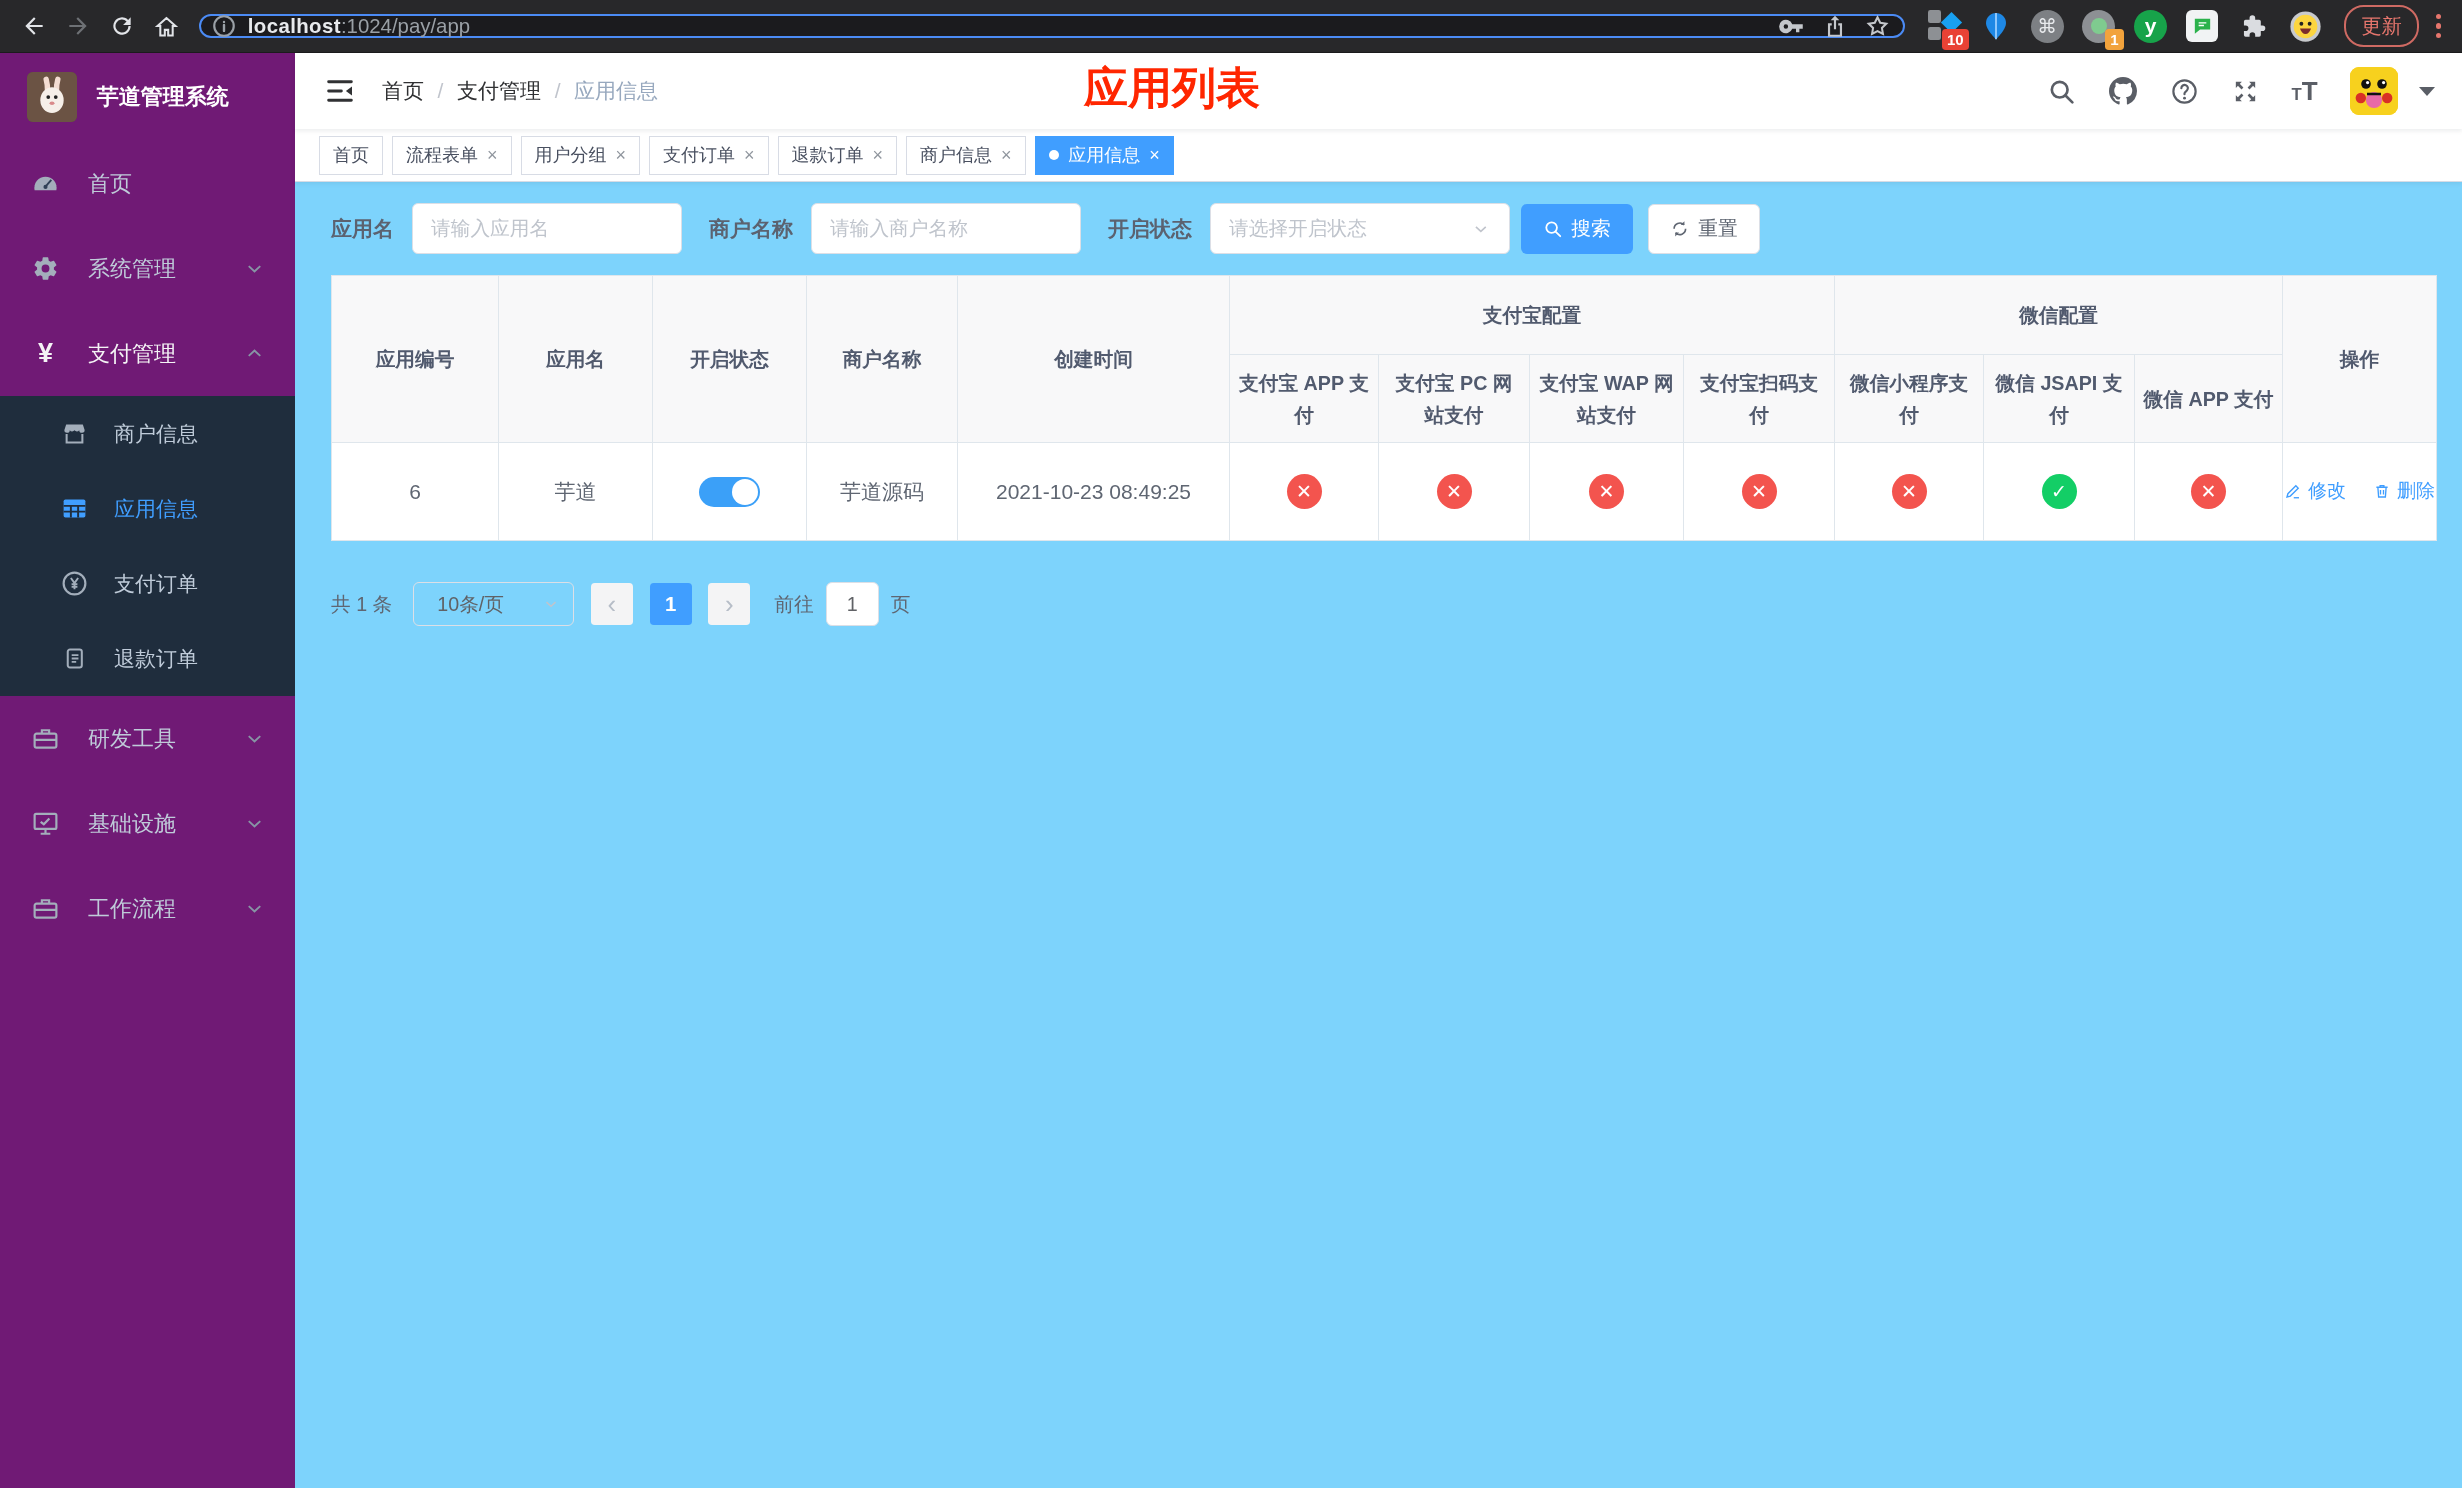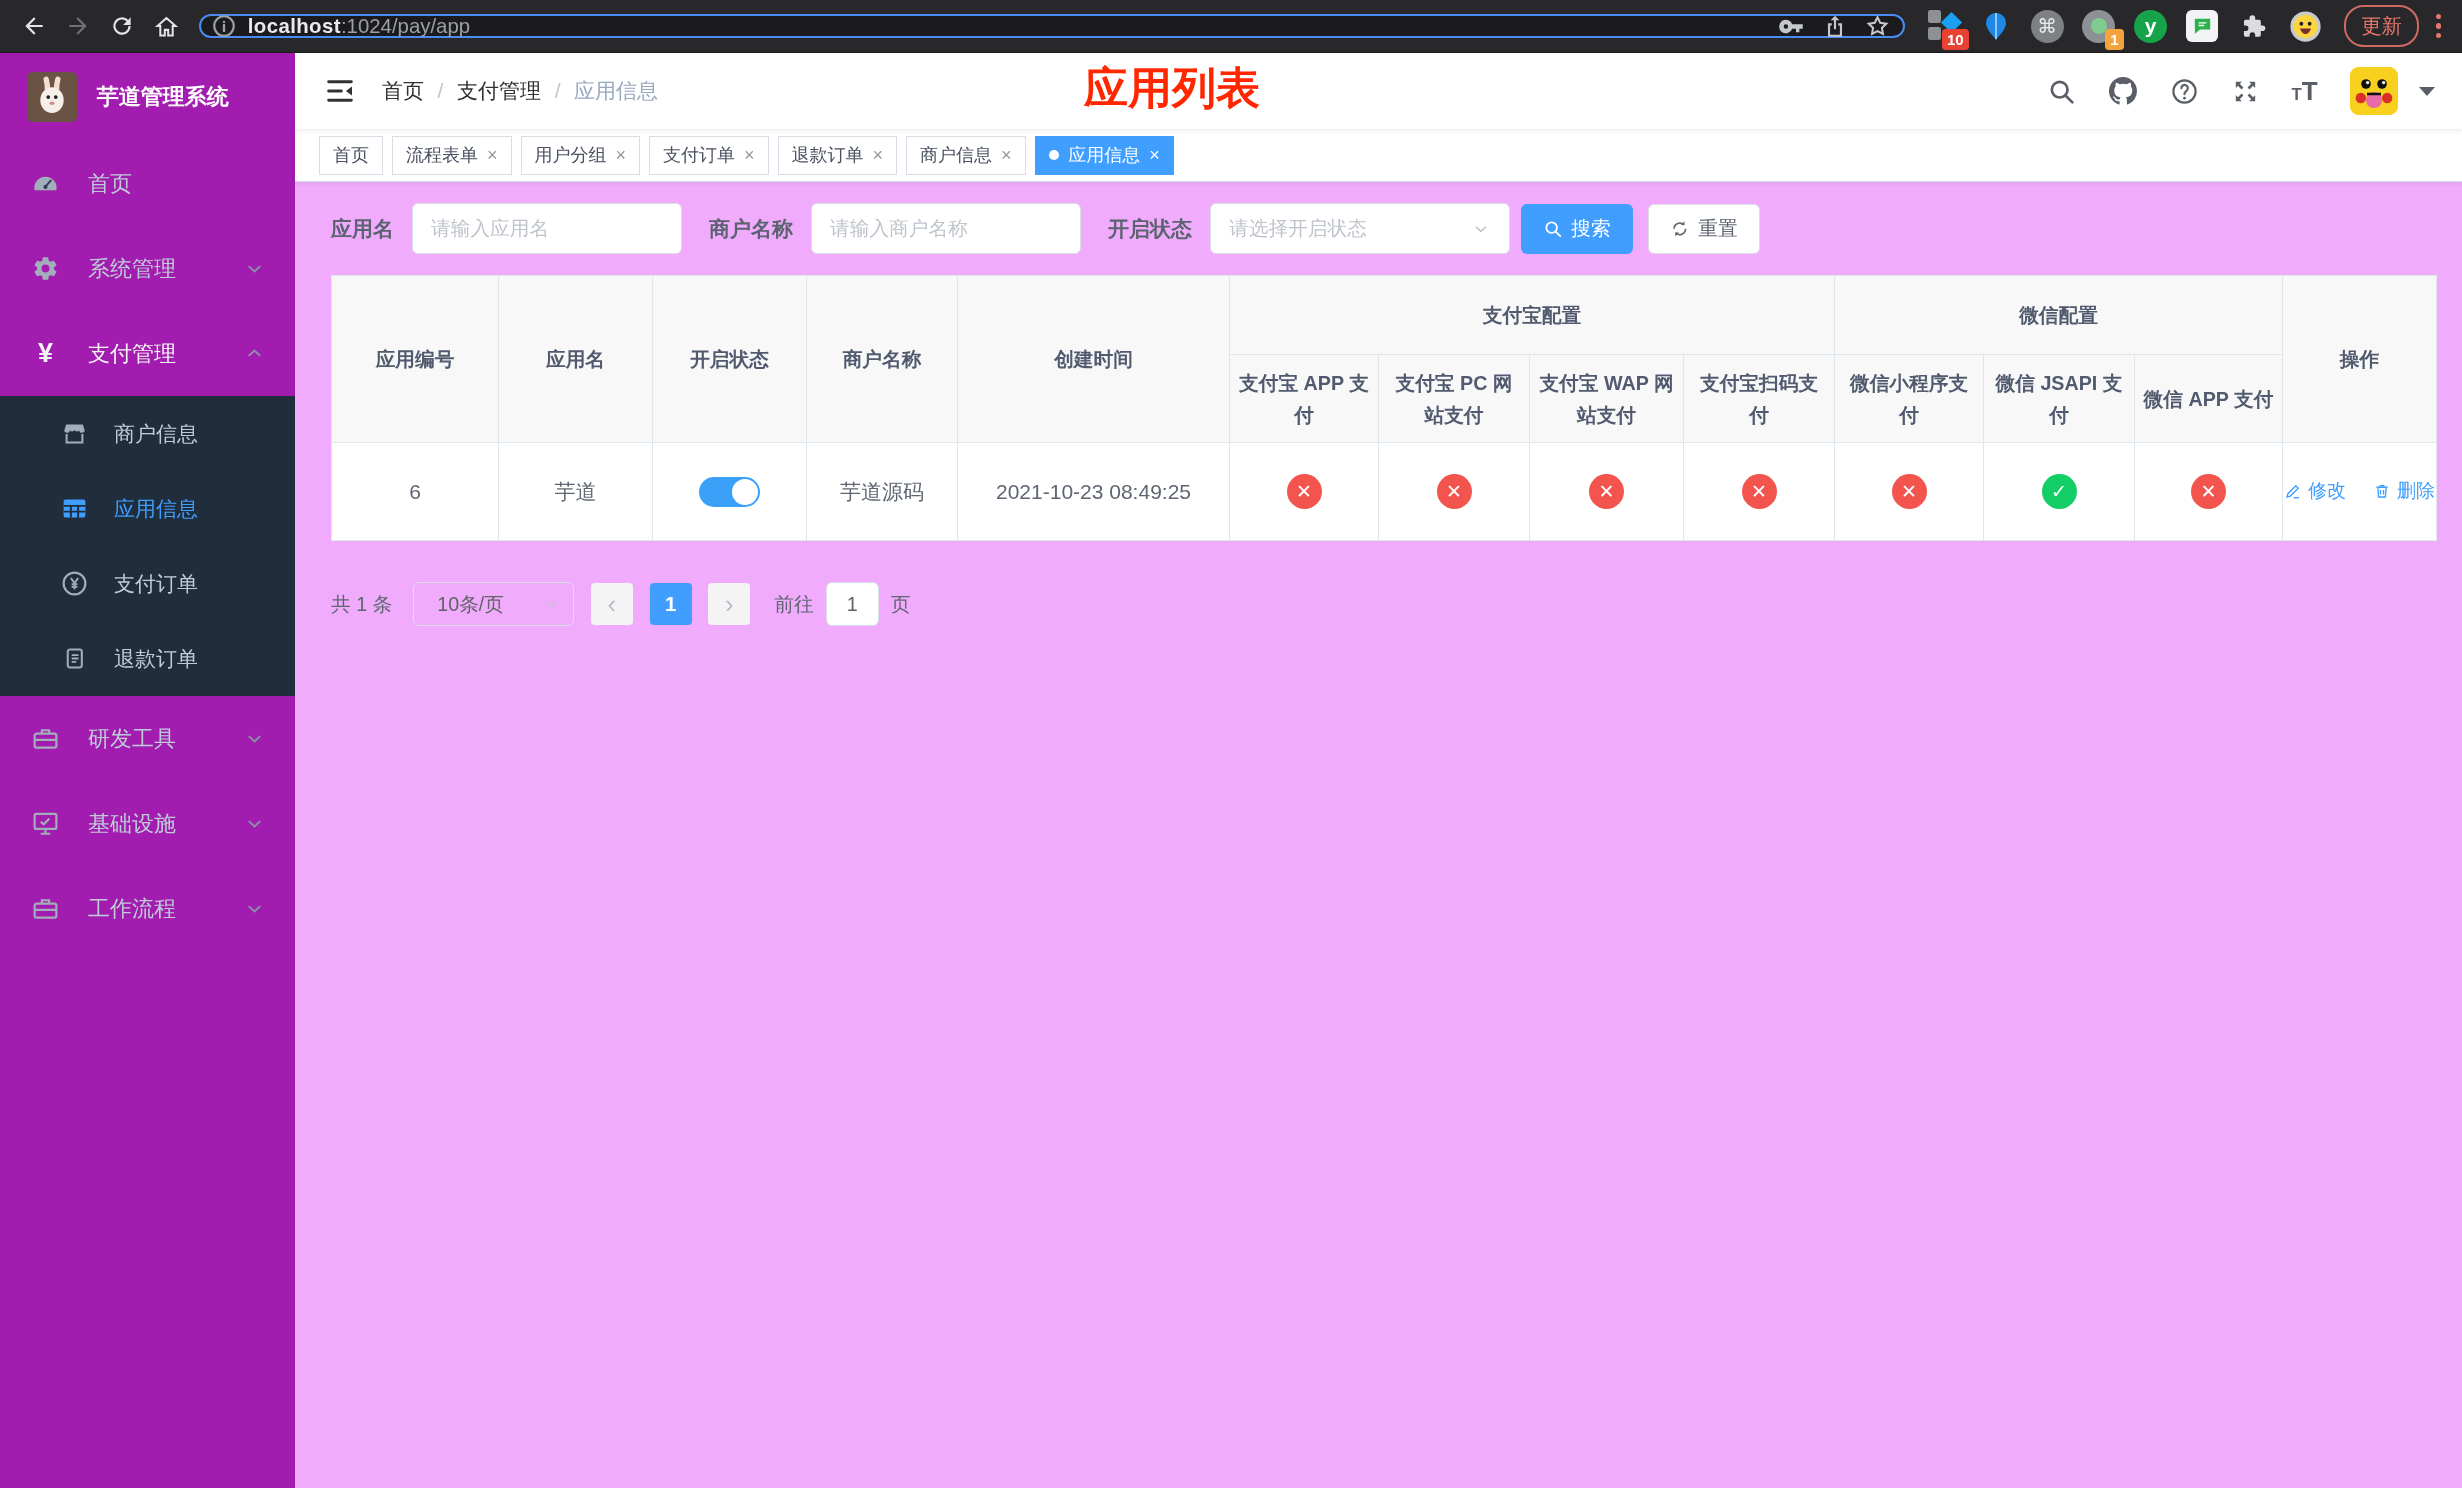--- a/index.html
+++ b/index.html
@@ -35,21 +35,21 @@
   .ext-white-sq { width: 32px; height: 32px; border-radius: 6px; background: #f1f3f4; display: flex; align-items: center; justify-content: center; }
   .update-pill { flex: none; border: 2.3px solid #cf6a63; color: #e7766d; border-radius: 19.7px;
     font-size: 20.4px; padding: 5.3px 15px; margin: 0 6px 0 9px; }
   .kebab { flex: none; display: flex; flex-direction: column; gap: 4.5px; padding: 3px 7.6px; }
   .kebab i { width: 5.3px; height: 5.3px; border-radius: 50%; background: #e7766d; }
 
   
   .app { display: flex; height: 1436px; }
 
   
-  .sidebar { width: 295px; flex: none; background: #a21caf; color: #bfcbd9; }
+  .sidebar { width: 295px; flex: none; background: #701a75; color: #bfcbd9; }
   .logo-row { height: 88px; display: flex; align-items: center; padding-left: 27px; gap: 19.7px; }
   .logo-img { width: 50px; height: 50px; border-radius: 6px; background: #5d4a3c; flex: none; overflow: hidden; }
   .logo-title { color: #fff; font-size: 22px; font-weight: 700; }
   .menu-item { height: 85px; display: flex; align-items: center; padding: 0 29px; font-size: 22px; cursor: pointer; }
   .menu-item .mi-icon { width: 33px; margin-right: 26px; display: flex; justify-content: center; color: #a3aebb; flex: none; }
   .menu-item .chev { margin-left: auto; color: #8795a5; display: flex; }
   .menu-item.open-parent { color: #f4f4f5; }
   .submenu { background: #1f2d3d; }
   .submenu .menu-item { height: 75px; padding-left: 58px; font-size: 21px; }
   .submenu .menu-item .mi-icon { margin-right: 23px; }
@@ -79,21 +79,21 @@
   .tags-bar { height: 53px; background: #fff; border-bottom: 0.8px solid #d8dce5;
     box-shadow: 0 1.5px 4.5px rgba(0,0,0,.06); display: flex; align-items: center; padding: 0 24px; gap: 9px;
     position: relative; z-index: 2; }
   .tag-tab { height: 39px; background: #fff; border: 0.8px solid #d8dce5; color: #495060; font-size: 18px;
     display: flex; align-items: center; gap: 9px; padding: 0 13px; cursor: pointer; }
   .tag-tab .close { font-size: 18px; color: #90969e; line-height: 1; }
   .tag-tab.active { background: #409eff; border-color: #409eff; color: #fff; }
   .tag-tab.active .close { color: #fff; }
   .tag-dot { width: 10.6px; height: 10.6px; border-radius: 50%; background: #fff; flex: none; }
 
-  .content { flex: 1; background: #f0abfc; padding: 21px 28px 0 36px; position: relative; min-height: 0; }
+  .content { flex: 1; background: #7dd3fc; padding: 21px 28px 0 36px; position: relative; min-height: 0; }
 
   
   .search-form { display: flex; align-items: center; }
   .form-item { display: flex; align-items: center; margin-right: 27px; }
   .form-label { font-size: 21px; font-weight: 700; color: #5b6270; margin-right: 18px; white-space: nowrap; }
   .el-input { height: 51px; border: 0.8px solid #dcdfe6; border-radius: 6px; background: #fff;
     display: flex; align-items: center; padding: 0 18px; }
   .el-input input { border: none; outline: none; font-size: 19.7px; color: #606266; width: 100%;
     font-family: inherit; background: transparent; }
   .el-input input::placeholder { color: #bfc4cc; }

